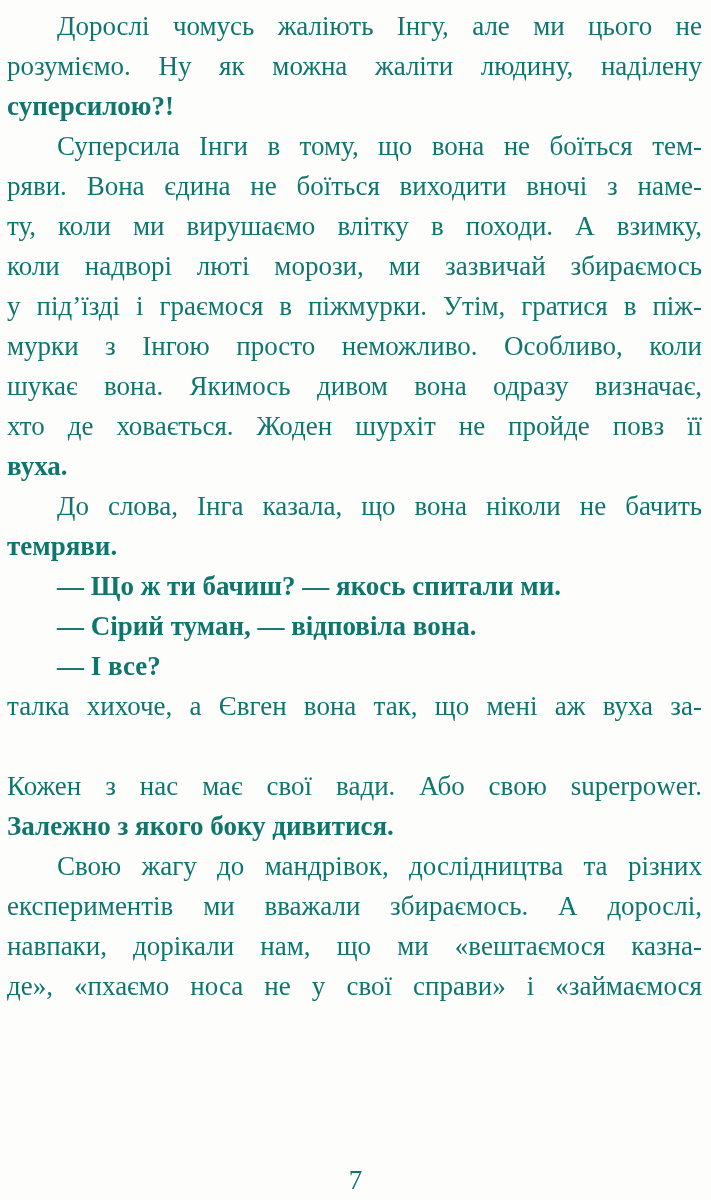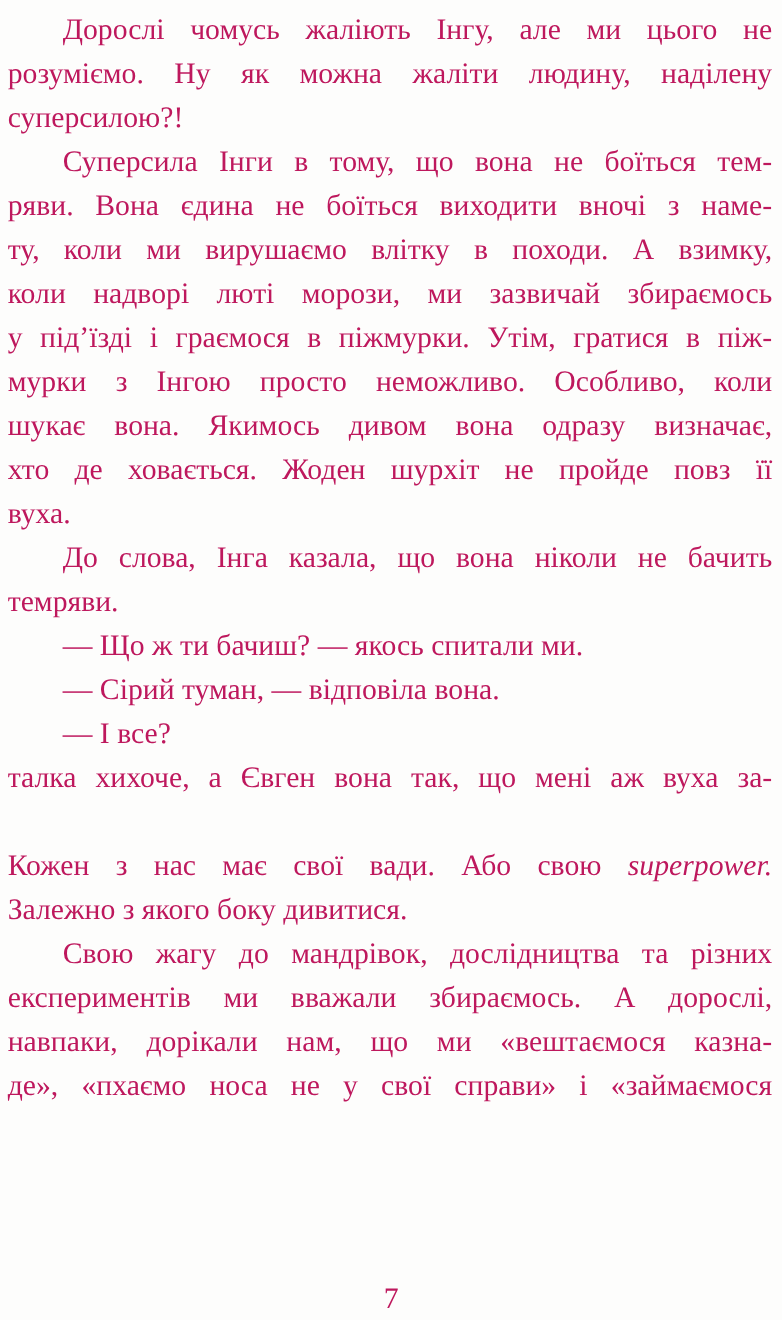--- a/index.html
+++ b/index.html
@@ -5,45 +5,45 @@
   html, body {
     margin: 0;
     padding: 0;
     background: #ffffff;
   }
   .page {
     position: relative;
     width: 711px;
     height: 1200px;
     background: #fdfdfc;
-    color: #be185d;
+    color: #0f766e;
     font-family: "Liberation Serif", serif;
     overflow: hidden;
   }
   .text-block {
     position: absolute;
     left: 7px;
     right: 9px;
     top: 6px;
     font-size: 27px;
     line-height: 40px;
   }
   .line {
     text-align: justify;
     text-align-last: justify;
     white-space: normal;
   }
   .line.no-fill {
     text-align-last: left;
+    font-weight: bold;
   }
   .line.indent {
     text-indent: 50px;
   }
   .italic {
-    font-style: italic;
     margin-top: 29px;
   }
   .footer {
     position: absolute;
     left: 0;
     right: 0;
     top: 1162px;
     text-align: center;
     font-size: 27px;
     line-height: 36px;

